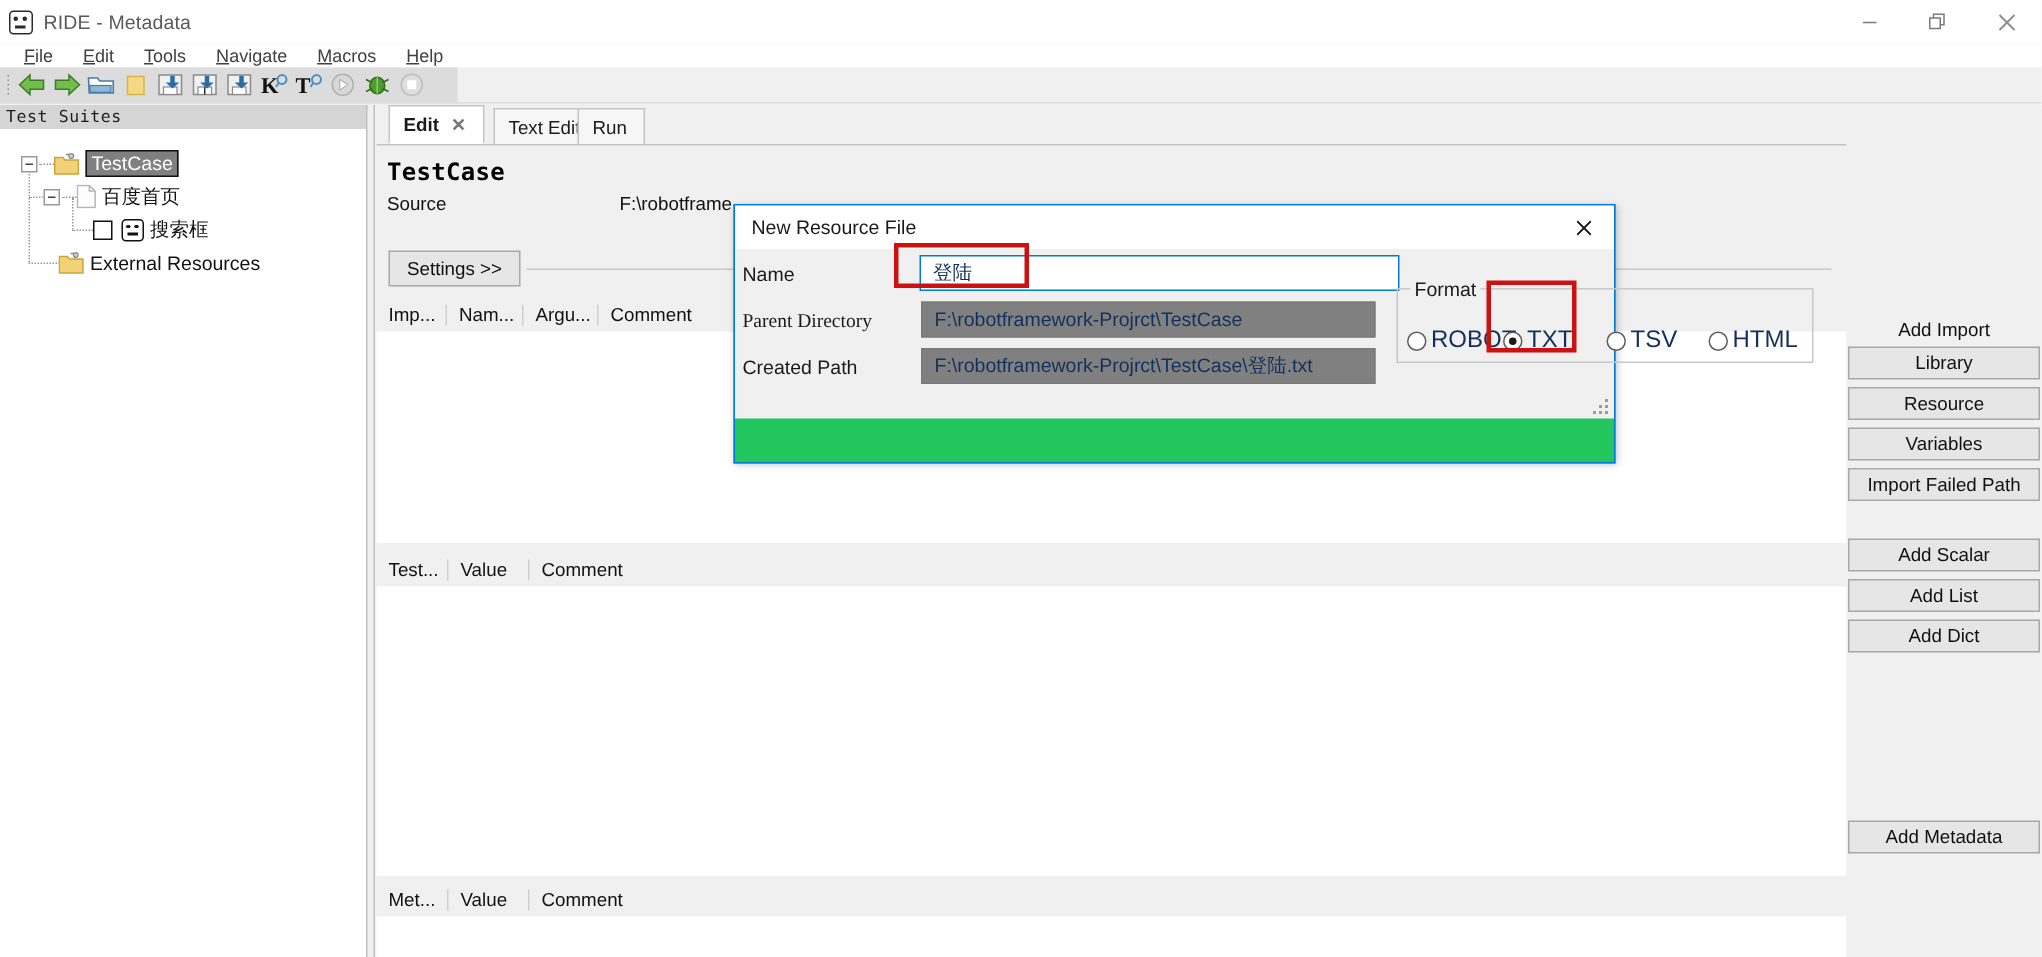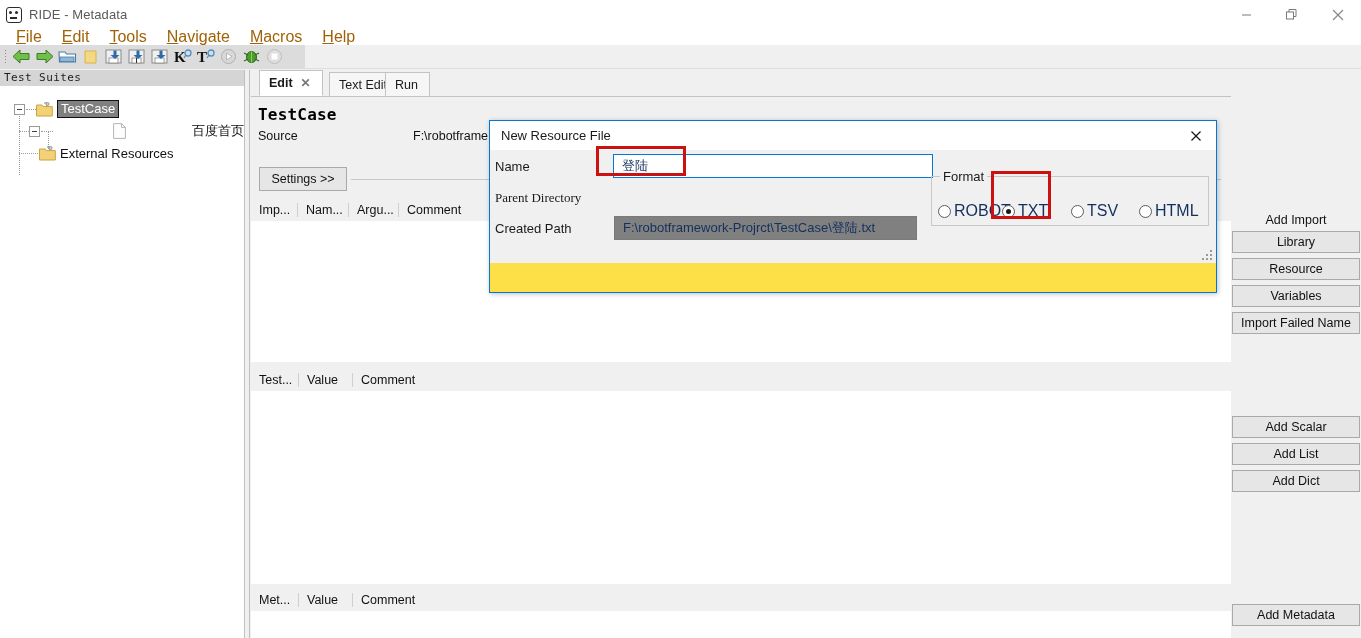--- a/index.html
+++ b/index.html
@@ -41,21 +41,21 @@
     color:#7a7a7a; font-size:13px;
   }
   .winbtn svg { display:block; }
 
   
   .menubar {
     position:absolute; left:0; top:29px; width:1361px; height:16px;
     background:#ffffff; display:flex; align-items:center; padding-left:6px;
   }
   .menuitem {
-    font-size:16px; color:#a16207; padding:0 10px; line-height:16px;
+    font-size:12px; color:#404040; padding:0 10px; line-height:16px;
   }
   .menuitem u { text-decoration: underline; }
 
   
   .toolbar {
     position:absolute; left:0; top:45px; width:1361px; height:24px;
     background:#f0f0f0;
     border-bottom:1px solid #dedede;
     display:flex; align-items:center;
   }
@@ -173,22 +173,22 @@
   }
   .rc-label { text-align:center; font-size:12.5px; color:#111; height:22px; line-height:22px; }
   .rc-btn {
     display:block; width:128px; height:22px; margin:0 auto 5px auto;
     background:#e6e6e6; border:1px solid #a9a9a9; font-size:12.5px;
     color:#111; line-height:20px; text-align:center; white-space:nowrap;
   }
 
   
   .dialog {
-    position:absolute; left:489px; top:120px; width:728px; height:173px;
-    background:#fde047; border:1px solid #0078d7;
+    position:absolute; left:489px; top:136px; width:588px; height:173px;
+    background:#22c55e; border:1px solid #0078d7;
     box-shadow:1px 1px 5px rgba(0,0,0,.25);
   }
   .dlg-title {
     height:29px; background:#ffffff; display:flex; align-items:center;
     padding-left:11px; font-size:13px; color:#1a1a1a;
   }
   .dlg-close {
     position:absolute; right:0; top:0; width:40px; height:29px;
     display:flex; align-items:center; justify-content:center; color:#1a1a1a;
   }
@@ -376,34 +376,40 @@
         <div class="folder-ico" style="margin-left:11px;">
           <svg width="17" height="15" viewBox="0 0 17 15">
             <path d="M0.5,3 h5.5 l1.3,1.6 h9 v9.4 h-15.8 z" fill="#f3d277" stroke="#c9a53f" stroke-width="1"></path>
             <path d="M8,1 l3,0 l0,3" fill="none" stroke="#888" stroke-width="1.1"></path>
             <circle cx="11.5" cy="2" r="1.6" fill="#cfcfcf" stroke="#8a8a8a" stroke-width="0.8"></circle>
           </svg>
         </div>
         <div class="tlabel sel">TestCase</div>
       </div>
 
-      <div class="tnode" style="padding-left:29px;justify-content:space-between;">
+      <div class="tnode" style="padding-left:29px;">
         <div class="tdash" style="left:19px; top:11px; width:14px;"></div>
         <div class="tline" style="left:48px; top:11px; height:22px;"></div>
         <div class="expander"></div>
         <div class="tdash" style="left:41px; top:11px; width:12px;"></div>
         <div class="doc-ico" style="margin-left:11px;">
           <svg width="13" height="16" viewBox="0 0 13 16">
             <path d="M0.6,0.6 h8 l3.8,3.8 v11 h-11.8 z" fill="#fdfdfd" stroke="#b5b5b5" stroke-width="1"></path>
             <path d="M8.6,0.6 v3.8 h3.8" fill="none" stroke="#b5b5b5" stroke-width="1"></path>
           </svg>
         </div>
         <div class="tlabel">百度首页</div>
       </div>
 
+      <div class="tnode" style="padding-left:62px;">
+        <div class="tdash" style="left:48px; top:11px; width:14px;"></div>
+        <div class="checkbox-ico"></div>
+        <div class="face-ico" style="margin-left:6px;"></div>
+        <div class="tlabel">搜索框</div>
+      </div>
 
       <div class="tnode" style="padding-left:39px;">
         <div class="tdash" style="left:19px; top:11px; width:21px;"></div>
         <div class="folder-ico">
           <svg width="17" height="15" viewBox="0 0 17 15">
             <path d="M0.5,3 h5.5 l1.3,1.6 h9 v9.4 h-15.8 z" fill="#f3d277" stroke="#c9a53f" stroke-width="1"></path>
             <path d="M8,1 l3,0 l0,3" fill="none" stroke="#888" stroke-width="1.1"></path>
             <circle cx="11.5" cy="2" r="1.6" fill="#cfcfcf" stroke="#8a8a8a" stroke-width="0.8"></circle>
           </svg>
         </div>
@@ -463,23 +469,23 @@
       </div>
       <div class="gridbody" style="left:0px; top:514px; width:980px; height:28px;"></div>
     </div>
   </div>
 
   <div class="rightcol">
     <div class="rc-label" style="margin-top:113px;">Add Import</div>
     <div class="rc-btn">Library</div>
     <div class="rc-btn">Resource</div>
     <div class="rc-btn">Variables</div>
-    <div class="rc-btn">Import Failed Name</div>
-
-    <div class="rc-btn" style="margin-top:82px;">Add Scalar</div>
+    <div class="rc-btn">Import Failed Path</div>
+
+    <div class="rc-btn" style="margin-top:25px;">Add Scalar</div>
     <div class="rc-btn">Add List</div>
     <div class="rc-btn">Add Dict</div>
 
     <div class="rc-btn" style="margin-top:112px;">Add Metadata</div>
   </div>
 
   <div class="dialog">
     <div class="dlg-title">
       <span>New Resource File</span>
       <div class="dlg-close">
@@ -489,20 +495,21 @@
         </svg>
       </div>
     </div>
 
     <div class="dlg-body">
 
       <div class="field-label" style="top:9px;">Name</div>
       <div class="txt-input" style="left:107px; top:4px; width:320px;margin-left:16px;">登陆</div>
 
       <div class="field-label" style="top:40px;font-family:Liberation Serif, serif;">Parent Directory</div>
+      <div class="ro-input" style="left:124px; top:35px; width:303px;">F:\robotframework-Projrct\TestCase</div>
 
       <div class="field-label" style="top:71px;">Created Path</div>
       <div class="ro-input" style="left:124px; top:66px; width:303px;">F:\robotframework-Projrct\TestCase\登陆.txt</div>
 
       <div class="fmt-group">
         <div class="fmt-legend">Format</div>
         <div class="radio" style="left:6px;">
           <span class="rdot"></span>
           <span>ROBOT</span>
         </div>

